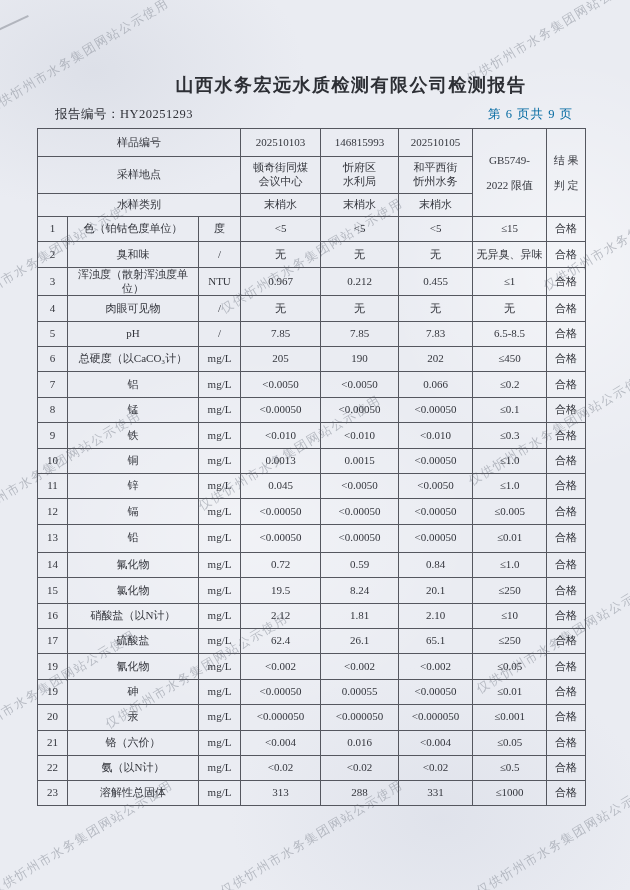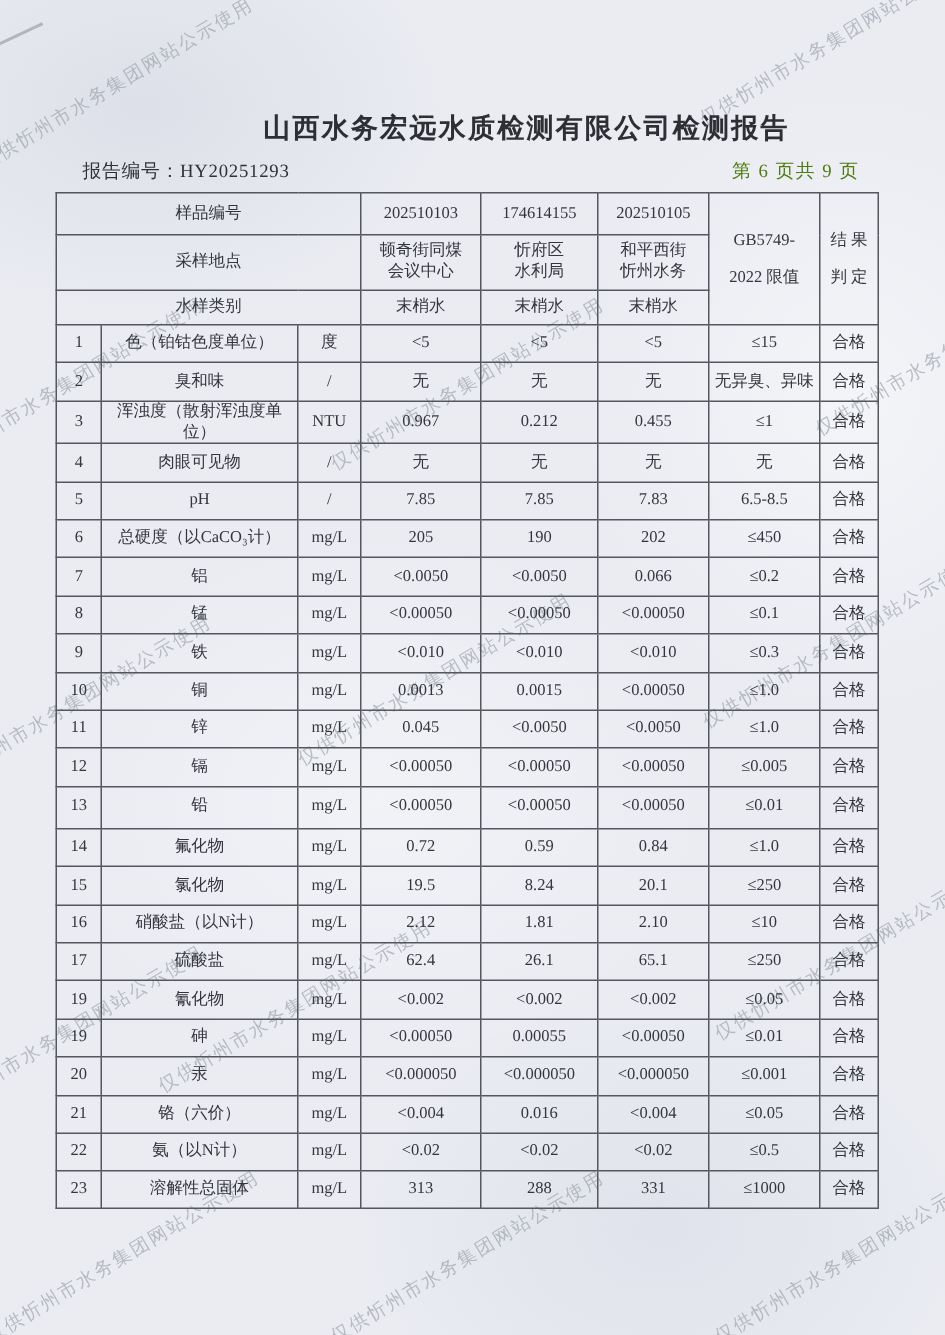--- a/index.html
+++ b/index.html
@@ -21,21 +21,21 @@
     font-size:12.5px;letter-spacing:1.5px;color:#979ca6;opacity:.62;
     transform:rotate(-31deg);transform-origin:0 50%;
     pointer-events:none;
   }
   .title{
     position:absolute;top:73px;left:0;width:100%;text-align:center;
     font-family:"Liberation Sans","DejaVu Sans",sans-serif;
     font-size:18px;font-weight:bold;letter-spacing:1.5px;color:#2d2f35;padding-left:36px;
   }
   .report-no{position:absolute;top:106px;left:55px;font-size:12.5px;letter-spacing:.5px;color:#303239;}
-  .page-info{position:absolute;top:106px;left:488px;font-size:12.5px;letter-spacing:1px;color:#4d7c0f;}
+  .page-info{position:absolute;top:106px;left:488px;font-size:12.5px;letter-spacing:1px;color:#0369a1;}
   table.report{
     position:absolute;left:37px;top:128px;width:548px;
     border-collapse:collapse;table-layout:fixed;
     font-size:11px;color:#34363d;
   }
   table.report td{
     border:1px solid #55575f;text-align:center;vertical-align:middle;
     padding:0 1px;overflow:hidden;line-height:1.25;
   }
   tr.hr1 td{height:27px;}
@@ -87,21 +87,21 @@
       <col style="width:80px">
         <col style="width:78px">
         <col style="width:74px">
       <col style="width:74px">
         <col style="width:39px">
     </colgroup>
     <tbody>
       <tr class="hr1">
         <td colspan="3">样品编号</td>
         <td>202510103</td>
-        <td>174614155</td>
+        <td>146815993</td>
         <td>202510105</td>
         <td rowspan="3" class="limit-head">
           <div>GB5749-</div>
           <div class="gap"></div>
           <div>2022 限值</div>
         </td>
         <td rowspan="3" class="limit-head">
           <div>结 果</div>
           <div class="gap"></div>
           <div>判 定</div>

